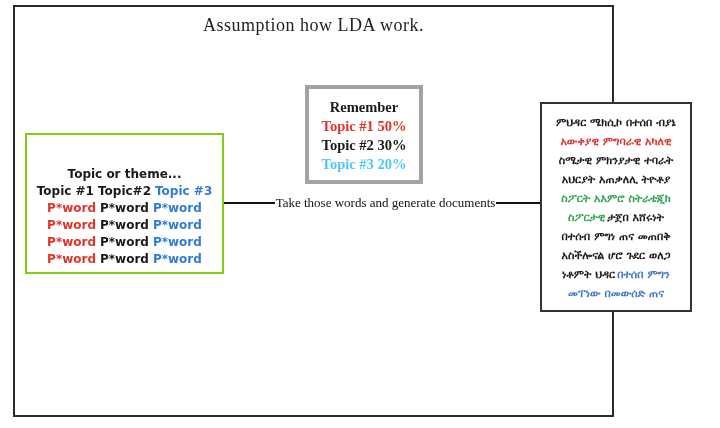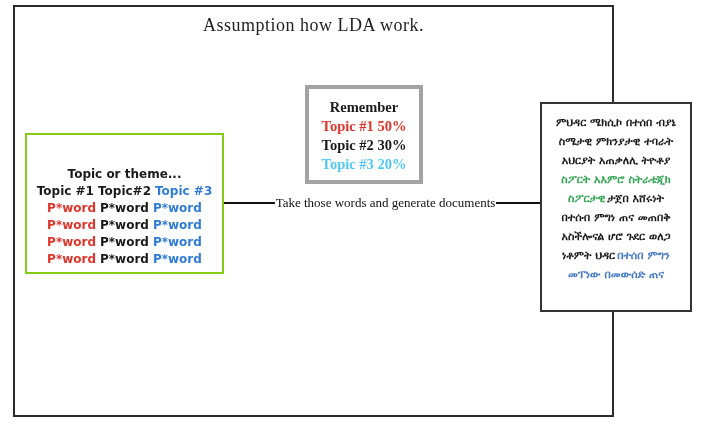--- a/index.html
+++ b/index.html
@@ -83,20 +83,21 @@
 
   <div class="arrow">
     <span class="arrow-line"></span>
     <span class="arrow-label">Take those words and generate documents</span>
     <span class="arrow-line"></span>
     <span class="arrow-head"></span>
   </div>
 
   <div class="right-box" id="right-box">
       <div class="rb-line"><span style="color: rgb(26, 26, 26);">ምህዳር ሜክሲኮ በተሰበ ብያኔ</span></div>
+      <div class="rb-line"><span style="color: rgb(224, 53, 43);">አውቀያዊ ምግባራዊ አካለዊ</span></div>
       <div class="rb-line"><span style="color: rgb(26, 26, 26);">ስሜታዊ ምክንያታዊ ተባራት</span></div>
       <div class="rb-line"><span style="color: rgb(26, 26, 26);">አህርያት አጠቃለሊ ትዮቶያ</span></div>
       <div class="rb-line"><span style="color: rgb(49, 165, 83);">ስፖርት አእምሮ ስትራቴጂክ</span></div>
       <div class="rb-line"><span style="color: rgb(49, 165, 83);">ስፖርታዊ</span><span style="color: rgb(26, 26, 26);">ታጀበ እሸሩነት</span></div>
       <div class="rb-line"><span style="color: rgb(26, 26, 26);">በተሰብ ምግነ ጠና መጠበቅ</span></div>
       <div class="rb-line"><span style="color: rgb(26, 26, 26);">አስችሎናል ሆሮ ጉደር ወለጋ</span></div>
       <div class="rb-line"><span style="color: rgb(26, 26, 26);">ነቶምት ህዳር</span><span style="color: rgb(68, 121, 196); margin-top: 8px;">በተሰበ ምግን</span></div>
       <div class="rb-line"><span style="color: rgb(68, 121, 196);">መፐነው በመውሰድ ጠና</span></div>
     </div>
 

